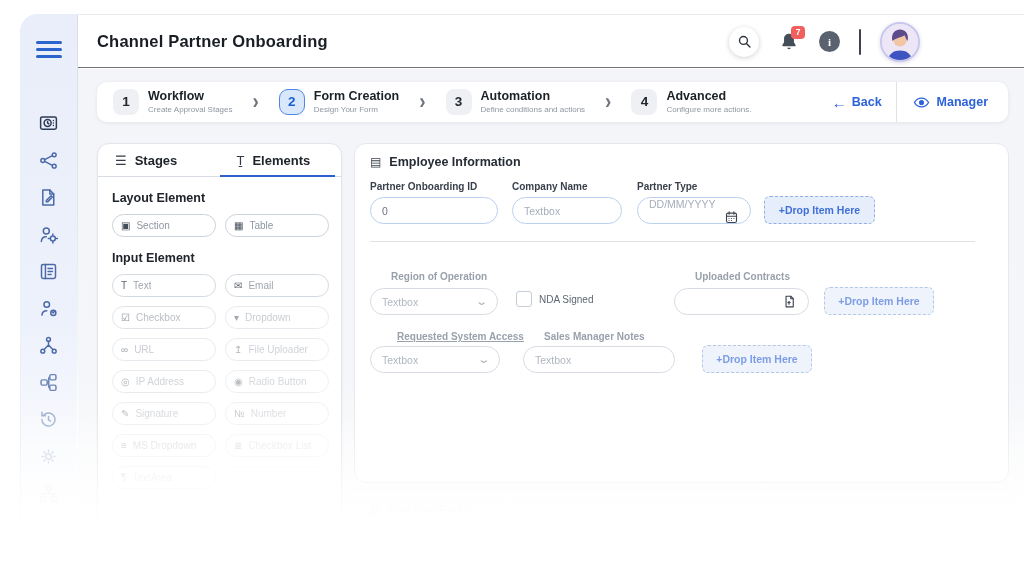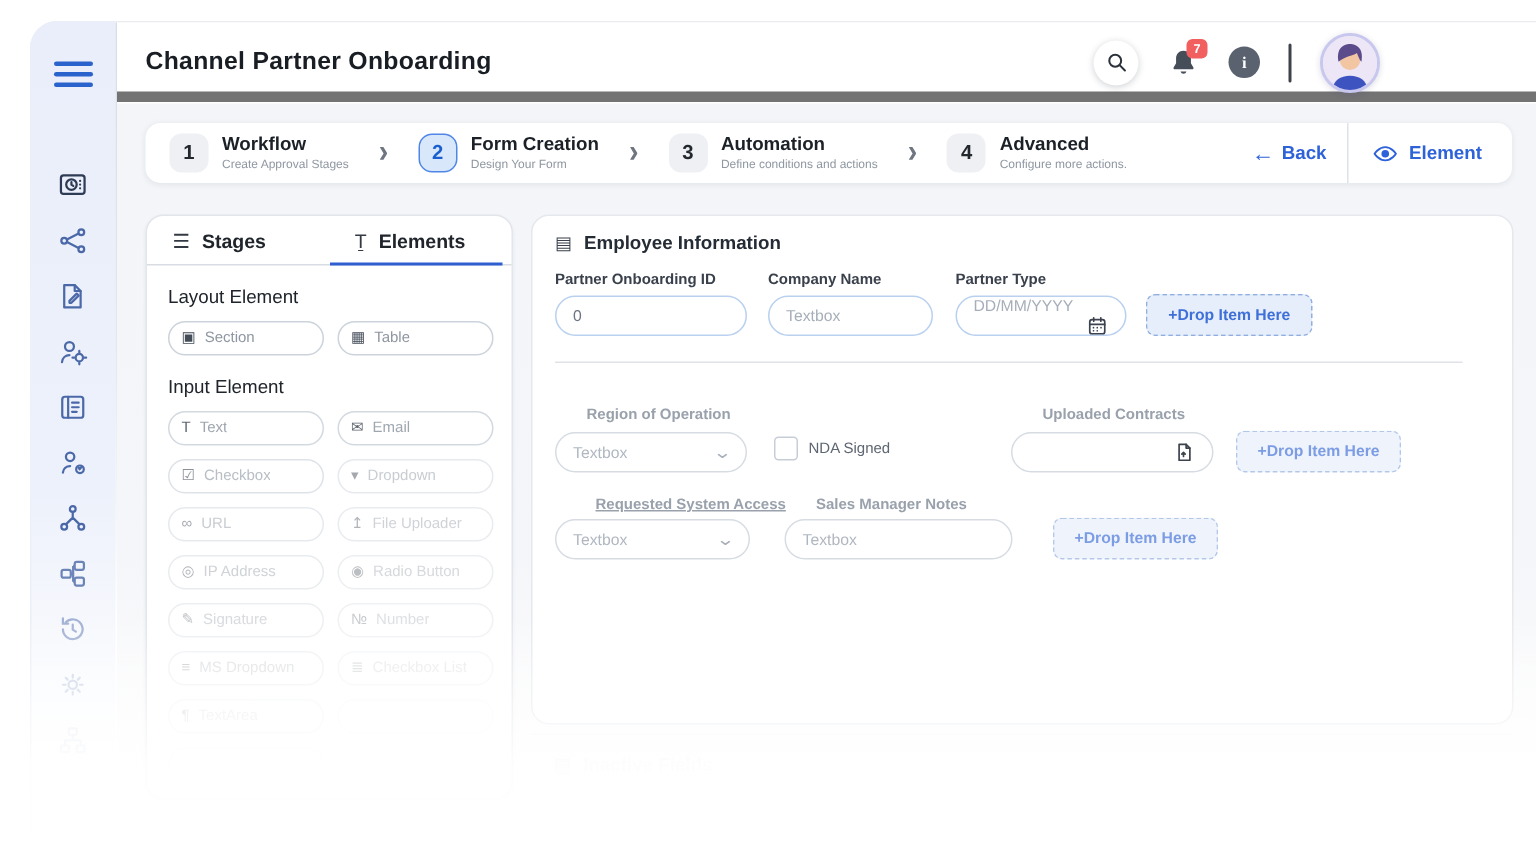--- a/index.html
+++ b/index.html
@@ -26,21 +26,21 @@
     display:flex; flex-direction:column; align-items:center; gap:15px; }
   .sb-ic { width:22px; height:22px; color:#4b69a8; display:flex;
     align-items:center; justify-content:center; }
   .sb-ic svg { width:21px; height:21px; }
   .sb-ic.i0 { color:#2e3b55; }
   .sb-ic.o80 { opacity:.8; } .sb-ic.o55 { opacity:.5; }
   .sb-ic.o30 { opacity:.28; } .sb-ic.o15 { opacity:.13; }
 
   
   .header { position:absolute; left:78px; top:15px; right:0; height:53px;
-    background:#fff; border-bottom:7px solid #737373; }
+    background:#fff; border-bottom:1px solid #737373; }
   .page-title { position:absolute; left:19px; top:17px; font-size:16.5px;
     font-weight:700; color:#191d24; letter-spacing:.2px; }
   .header-right { position:absolute; right:104px; top:0; height:53px;
     display:flex; align-items:center; gap:19px; }
   .search-btn { width:30px; height:30px; border-radius:50%; background:#fff;
     box-shadow:0 1px 5px rgba(30,40,60,.22); display:flex; align-items:center;
     justify-content:center; color:#2c323b; cursor:pointer; }
   .search-btn svg { width:15px; height:15px; }
   .bell-wrap { position:relative; width:22px; height:24px; cursor:pointer; }
   .bell-wrap svg { width:22px; height:24px; }
@@ -87,21 +87,21 @@
   
   .palette { position:absolute; left:19px; top:74px; width:245px; height:390px;
     background:#fff; border:1px solid #e2e5eb; border-radius:12px;
     box-shadow:0 1px 3px rgba(25,35,60,.05); }
   .tabs { display:flex; height:33px; border-bottom:1px solid #d9dce2; }
   .tab { flex:1; display:flex; align-items:center; gap:8px; padding-left:17px;
     font-size:13px; font-weight:700; color:#20252c; cursor:pointer; position:relative; }
   .tab-ic { font-size:13px; color:#333a44; font-weight:400; }
   .tab.active:after { content:""; position:absolute; left:0; right:6px; bottom:-1px;
     height:2px; background:#2d5fd0; }
-  .pal-heading { font-size:12.5px; font-weight:400; color:#20252c;
+  .pal-heading { font-size:12.5px; font-weight:700; color:#20252c;
     margin:14px 0 9px 14px; }
   .pill-grid { display:grid; grid-template-columns:104px 104px; gap:9px;
     padding:0 14px; }
   .pill { height:23px; border:1px solid #ccd3db; border-radius:12px;
     display:flex; align-items:center; gap:6px; padding:0 8px; cursor:grab;
     background:#fff; }
   .pill-ic { font-size:10px; color:#454d59; flex:0 0 auto; line-height:1; }
   .pill-lb { font-size:10px; color:#8f97a2; white-space:nowrap; overflow:hidden; }
   .f1{opacity:.85} .f2{opacity:.62} .f3{opacity:.48} .f4{opacity:.42}
   .f5{opacity:.36} .f6{opacity:.30} .f7{opacity:.20} .f8{opacity:.09}
@@ -313,21 +313,21 @@
       <div class="back-btn">
         <span class="back-arrow">←</span>
         <span>Back</span>
       </div>
       <div class="stepper-vdiv"></div>
       <div class="preview-btn">
         <svg viewBox="0 0 24 24" fill="none" stroke="currentColor" stroke-width="1.8">
             <path d="M2 12s3.6-6.2 10-6.2S22 12 22 12s-3.6 6.2-10 6.2S2 12 2 12z"></path>
             <circle cx="12" cy="12" r="2.7" fill="currentColor"></circle>
           </svg>
-        <span>Element</span>
+        <span>Manager</span>
       </div>
     </div>
   </div>
 
   <div class="palette">
     <div class="tabs">
       <div class="tab">
         <span class="tab-ic">☰</span>
         <span>Stages</span>
       </div>

